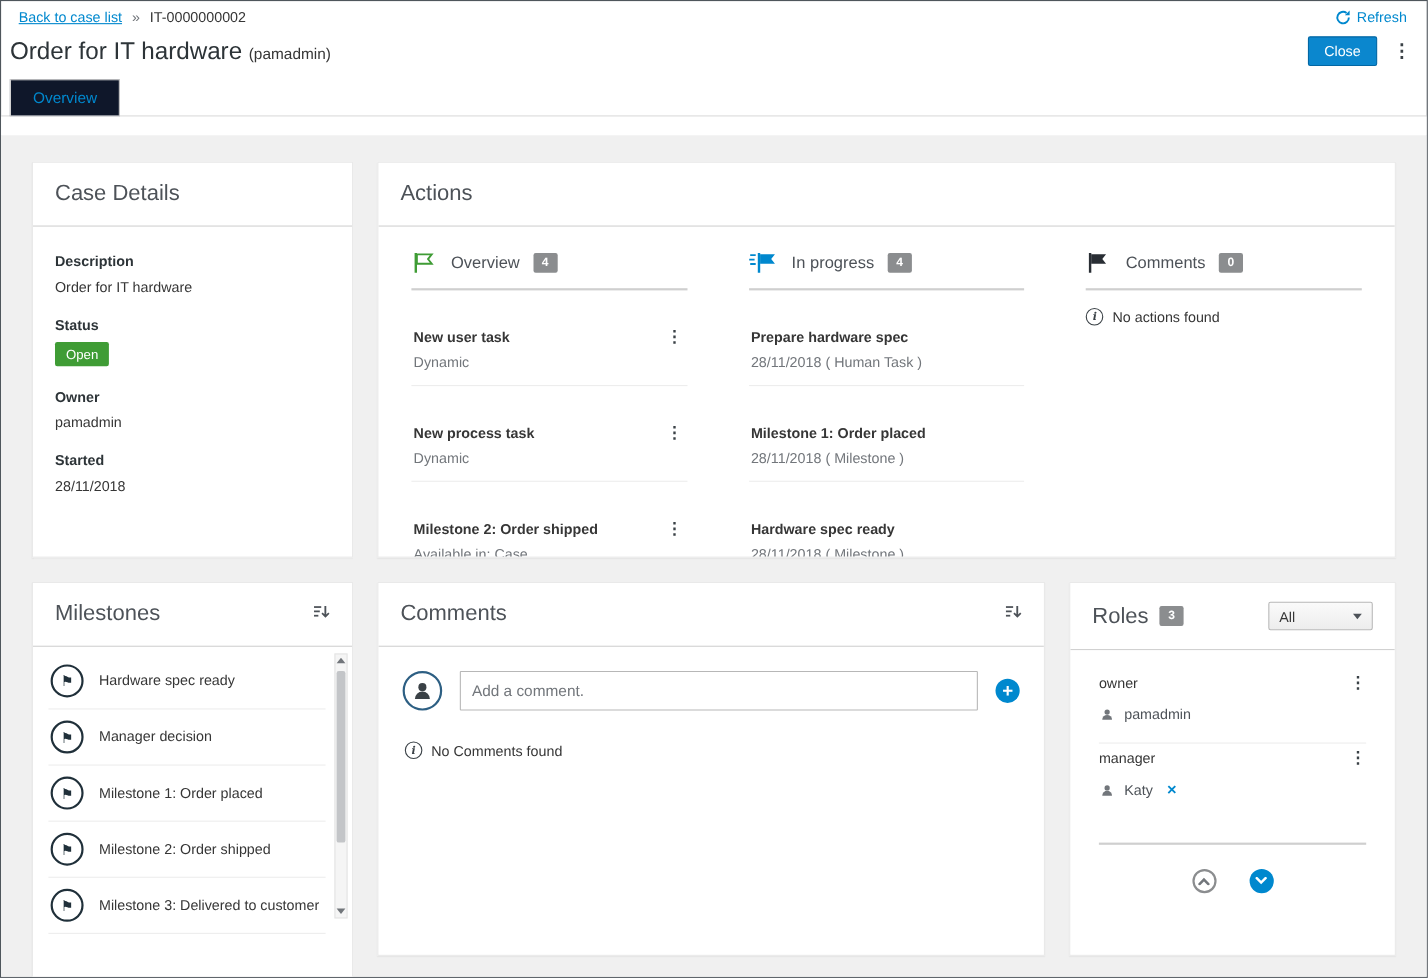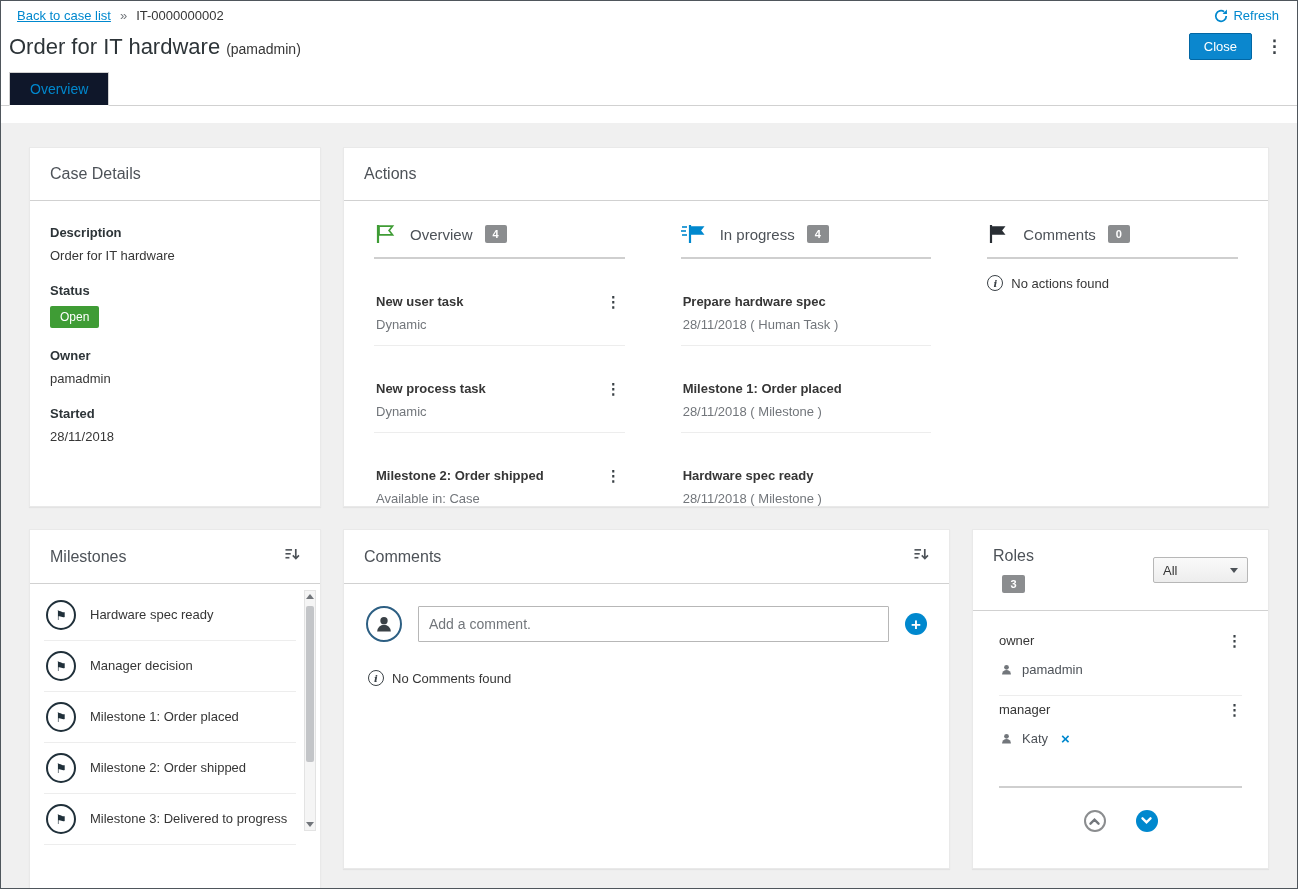--- a/index.html
+++ b/index.html
@@ -35,22 +35,22 @@
   
   .tabs { border-bottom:1px solid #d1d1d1; padding-left:8px; display:flex; flex:none; }
   .tab { font-size:14px; color:#0088ce; background:#0f172a; border:1px solid #d1d1d1; border-bottom:1px solid #fff; margin-bottom:-1px; padding:8px 20px; cursor:pointer; }
   .white-gap { height:17px; background:#fff; flex:none; }
 
   
   .content { flex:1; background:#f0f0f0; padding:24px 28px 0; overflow:hidden;
     display:grid; grid-template-columns:292px 1fr 297px; grid-template-rows:360px 340px; gap:22px; }
   .card { background:#fff; border:1px solid #e9e9e9; box-shadow:0 1px 1px rgba(0,0,0,.05); overflow:hidden; position:relative; }
   .card-header { display:flex; justify-content:space-between; align-items:center; padding:17px 20px; border-bottom:1px solid #d1d1d1; }
-  .card-title { font-size:16px; color:#4d5258; }
-  .hleft { display:flex; align-items:center; gap:10px;flex-direction:column; }
+  .card-title { font-size:20px; color:#4d5258; }
+  .hleft { display:flex; align-items:center; gap:10px; }
 
   .case-details { grid-column:1; grid-row:1; }
   .actions-card { grid-column:2 / 4; grid-row:1; }
   .milestones-card { grid-column:1; grid-row:2; height:376px; }
   .comments-card { grid-column:2; grid-row:2; }
   .roles-card { grid-column:3; grid-row:2; }
 
   
   .cd-body { padding:24px 20px; }
   .field { margin-bottom:20px; }
@@ -312,21 +312,21 @@
       <div class="ms-item">
         <span class="ms-icon">
             <span>⚑</span>
           </span>
         <span class="ms-label">Milestone 2: Order shipped</span>
       </div>
       <div class="ms-item">
         <span class="ms-icon">
             <span>⚑</span>
           </span>
-        <span class="ms-label">Milestone 3: Delivered to progress</span>
+        <span class="ms-label">Milestone 3: Delivered to customer</span>
       </div>
       <div class="scrollbar">
         <span class="sb-arrow sb-up"></span>
         <span class="sb-track">
             <span class="sb-thumb"></span>
           </span>
         <span class="sb-arrow sb-down"></span>
       </div>
     </div>
   </div>

